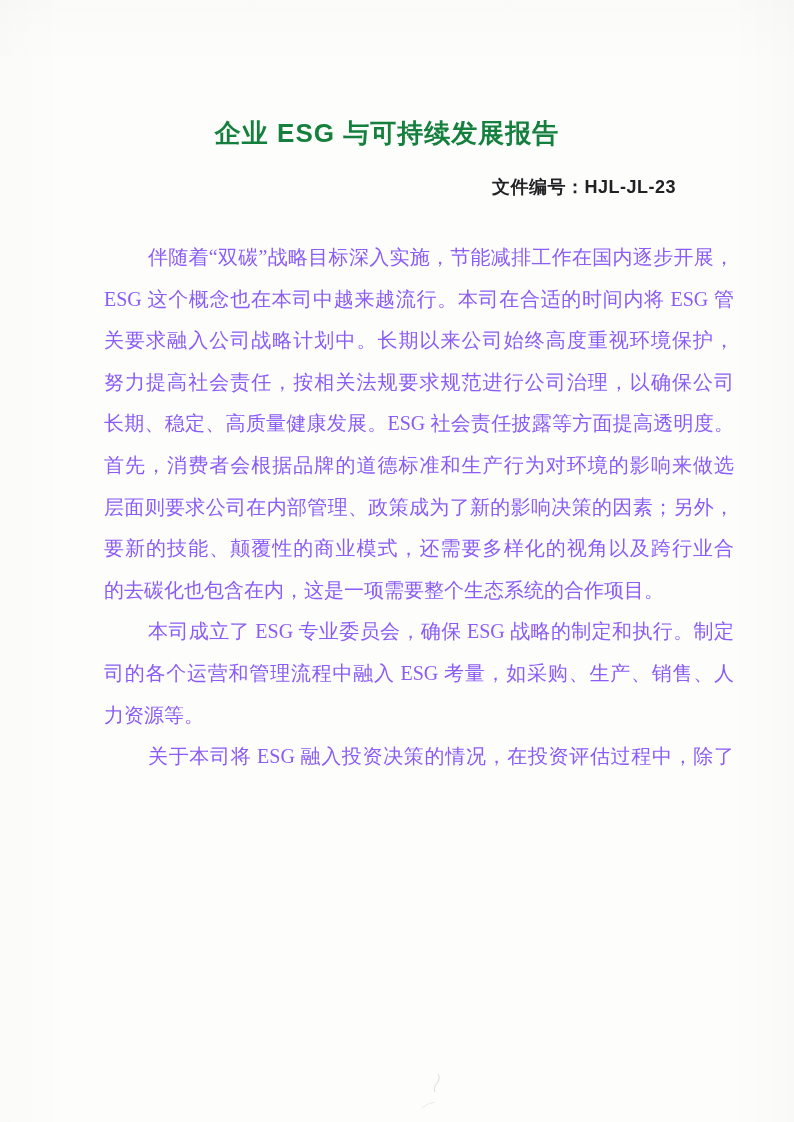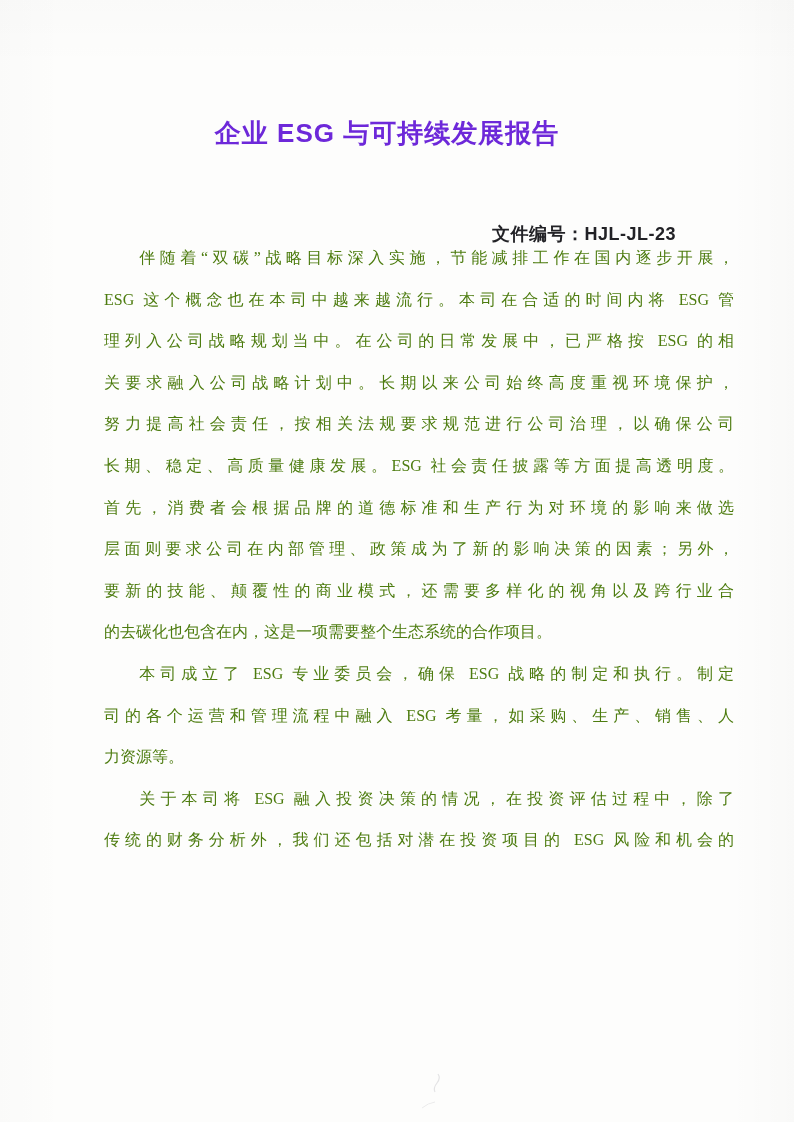--- a/index.html
+++ b/index.html
@@ -31,51 +31,50 @@
     position: absolute;
     top: 114px;
     left: 0;
     right: 20px;
     margin: 0;
     text-align: center;
     font-family: "Liberation Sans", sans-serif;
     font-size: 26px;
     line-height: 38px;
     font-weight: 700;
-    color: #6d28d9;
+    color: #15803d;
     letter-spacing: 1px;
   }
   .doc-number {
     position: absolute;
     top: 174px;
     right: 118px;
     font-family: "Liberation Sans", sans-serif;
     font-size: 18px;
     line-height: 26px;
     font-weight: 700;
     color: #222226;
     letter-spacing: 0.5px;
-    margin-top: 47px;
   }
   .doc-body {
     position: absolute;
     top: 237px;
     left: 104px;
     width: 630px;
   }
   .text-line {
     height: 41.6px;
     line-height: 41.6px;
-    font-size: 16px;
+    font-size: 20px;
     overflow: hidden;
     text-align: justify;
     text-align-last: justify;
     text-justify: inter-character;
     white-space: normal;
-    color: #4d7c0f;
+    color: #8b5cf6;
   }
   .text-line.indent {
     text-indent: 2.2em;
   }
   .text-line.para-end {
     text-align: right;
     text-align-last: left;
   }
   .scan-artifact {
     position: absolute;
@@ -90,33 +89,31 @@
 
 <div class="page">
 
   <h1 class="doc-title">企业 ESG 与可持续发展报告</h1>
 
   <div class="doc-number">文件编号：HJL-JL-23</div>
 
   <div class="doc-body">
       <div class="text-line indent">伴随着“双碳”战略目标深入实施，节能减排工作在国内逐步开展，</div>
       <div class="text-line">ESG 这个概念也在本司中越来越流行。本司在合适的时间内将 ESG 管</div>
-      <div class="text-line">理列入公司战略规划当中。在公司的日常发展中，已严格按 ESG 的相</div>
       <div class="text-line">关要求融入公司战略计划中。长期以来公司始终高度重视环境保护，</div>
       <div class="text-line">努力提高社会责任，按相关法规要求规范进行公司治理，以确保公司</div>
       <div class="text-line">长期、稳定、高质量健康发展。ESG 社会责任披露等方面提高透明度。</div>
       <div class="text-line">首先，消费者会根据品牌的道德标准和生产行为对环境的影响来做选</div>
       <div class="text-line">层面则要求公司在内部管理、政策成为了新的影响决策的因素；另外，</div>
       <div class="text-line">要新的技能、颠覆性的商业模式，还需要多样化的视角以及跨行业合</div>
       <div class="text-line para-end">的去碳化也包含在内，这是一项需要整个生态系统的合作项目。</div>
       <div class="text-line indent">本司成立了 ESG 专业委员会，确保 ESG 战略的制定和执行。制定</div>
       <div class="text-line">司的各个运营和管理流程中融入 ESG 考量，如采购、生产、销售、人</div>
       <div class="text-line para-end">力资源等。</div>
       <div class="text-line indent">关于本司将 ESG 融入投资决策的情况，在投资评估过程中，除了</div>
-      <div class="text-line">传统的财务分析外，我们还包括对潜在投资项目的 ESG 风险和机会的</div>
     </div>
 
   <svg class="scan-artifact" width="60" height="56" viewBox="0 0 60 56">
     <path d="M30 6 q3 4 -1 9 q-4 5 -2 9" fill="none" stroke="#cfcfd2" stroke-width="1.2"></path>
     <path d="M14 40 q6 -5 13 -6" fill="none" stroke="#dcdcde" stroke-width="1"></path>
   </svg>
 
 </div>
 
 </body></html>

